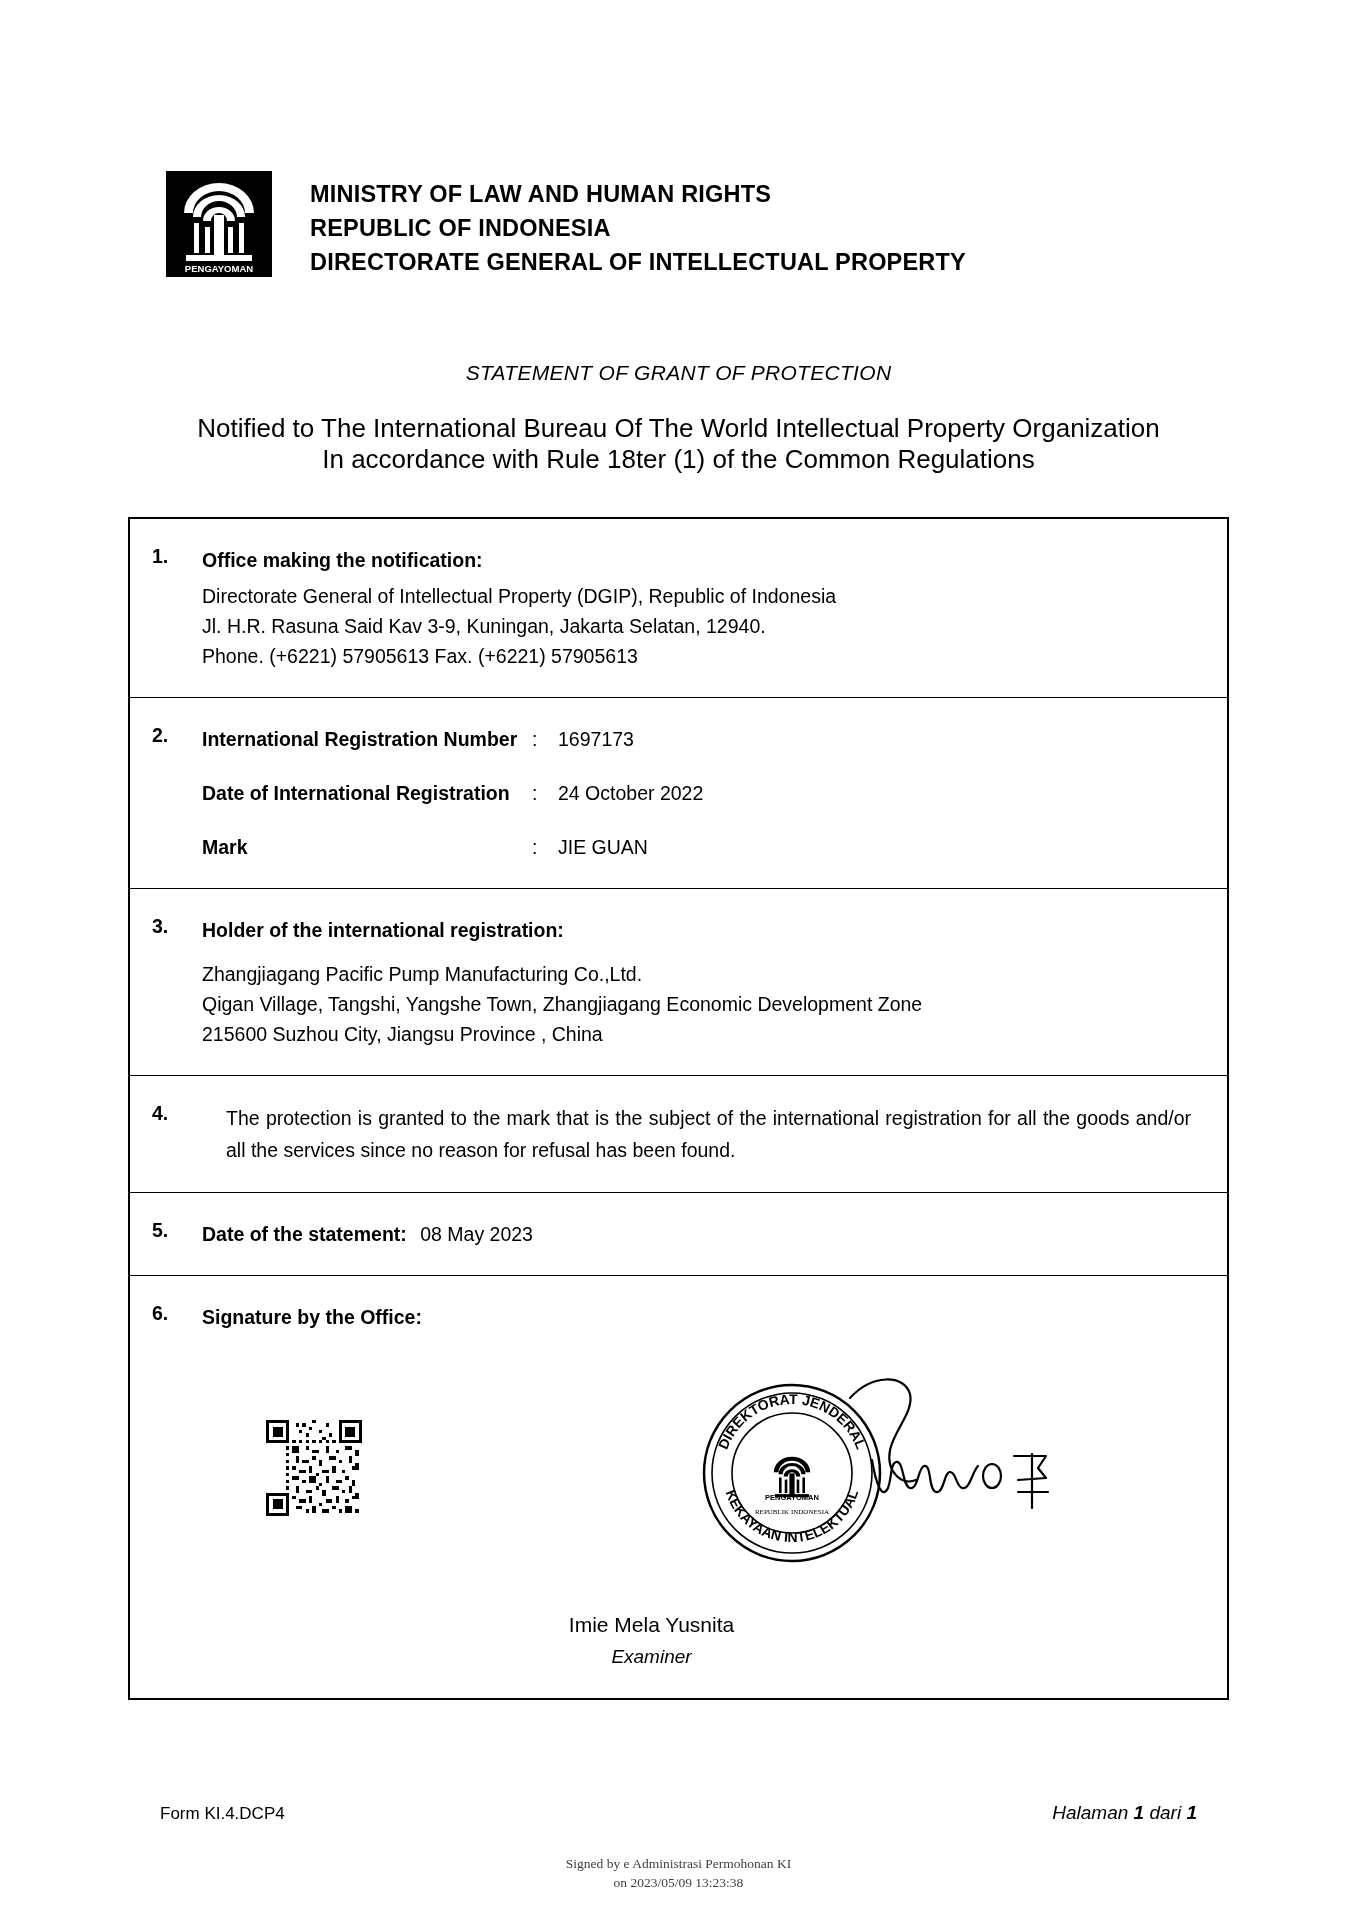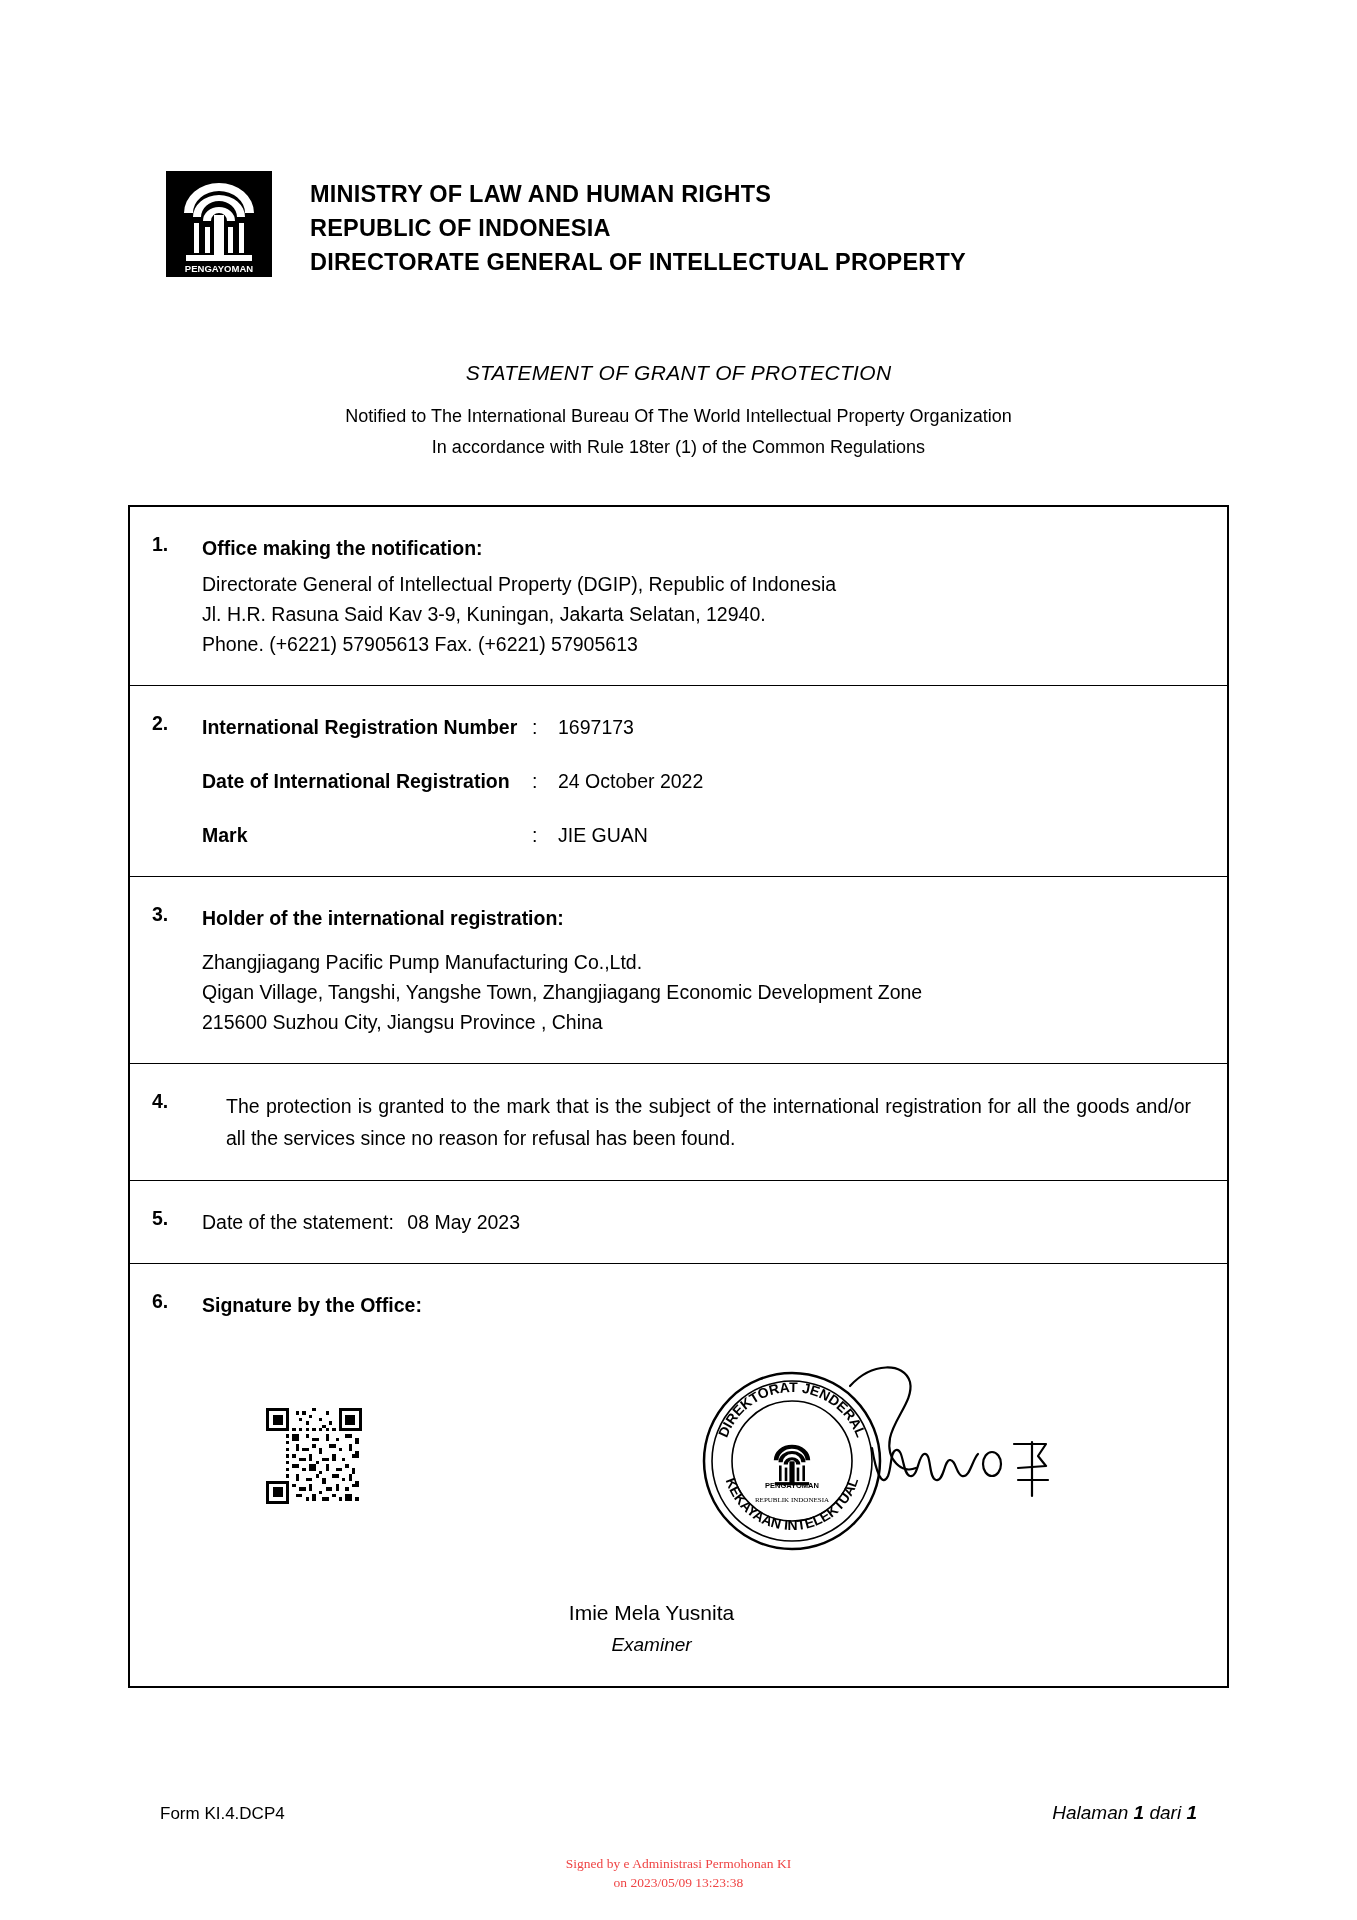--- a/index.html
+++ b/index.html
@@ -53,23 +53,23 @@
   
   .doc-title {
     text-align: center;
     font-size: 21px;
     letter-spacing: 0.3px;
     margin-top: 78px;
     font-style: italic;
   }
   .subtitle {
     text-align: center;
-    font-size: 18px;
+    font-size: 26px;
     line-height: 31px;
-    margin-top: 16px;
+    margin-top: 28px;
   }
 
   
   .frame {
     margin: 42px 128px 0 128px;
     border: 2px solid #000;
     box-sizing: border-box;
   }
   .row {
     display: flex;
@@ -112,21 +112,21 @@
     font-weight: normal;
     font-size: 19.5px;
     line-height: 32px;
     text-align: justify;
     padding-right: 10px;
     margin-left: 24px;
   }
 
   
   .stmt-date { font-size: 19.5px; }
-  .stmt-date .lbl { font-weight: normal; }
+  .stmt-date .lbl { font-weight: bold; }
 
   
   .sig-row .cell { }
   .sig-area {
     position: relative;
     height: 250px;
     margin-top: 26px;
   }
   .qr {
     position: absolute;
@@ -182,21 +182,21 @@
   }
   .footer-right b { font-weight: bold; }
   .esign {
     position: absolute;
     left: 0;
     right: 0;
     bottom: 28px;
     text-align: center;
     font-family: "Liberation Serif", serif;
     font-size: 13.5px;
-    color: #ef4444;
+    color: #404040;
     line-height: 19px;
   }
 </style>
 </head>
 <body>
 
 <div class="page">
 
   <div class="header">
     <div class="crest">

